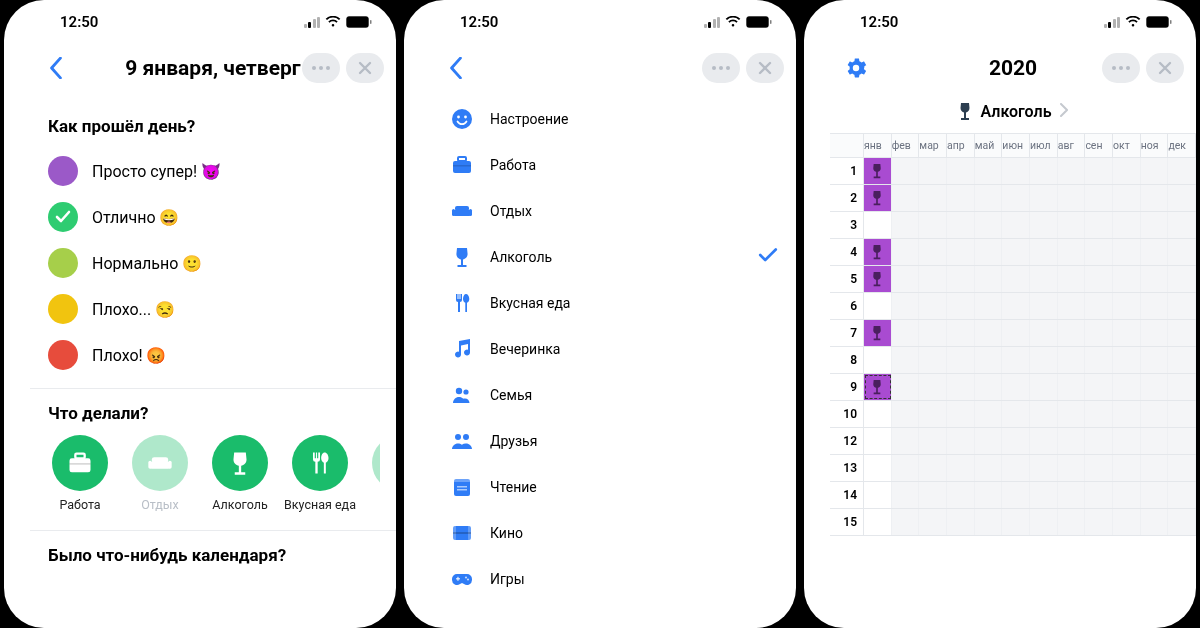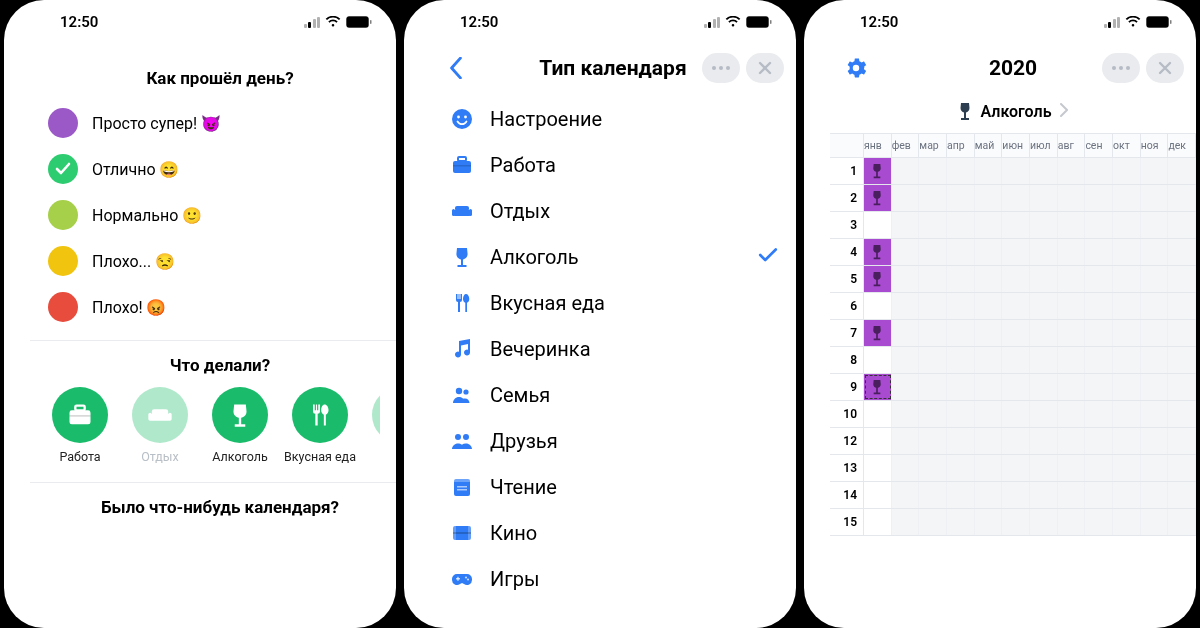--- a/index.html
+++ b/index.html
@@ -73,35 +73,35 @@
     border-radius: 15px;
     display:flex; align-items:center; justify-content:center;
     color: #b6bcc5;
     cursor: pointer;
   }
   .pill-btn svg, .pill-btn .dots { pointer-events:none; }
   .dots { display:flex; gap:3px; }
   .dots span { width:4px; height:4px; background:#b6bcc5; border-radius:50%; }
 
   .content { flex:1; overflow:hidden; padding: 10px 16px 0 16px; }
-  .section-title { font-size: 17px; font-weight: 700; margin: 14px 0 12px 14px; text-align: center; }
+  .section-title { font-size: 17px; font-weight: 700; margin: 14px 0 12px 2px; }
   .divider { height:1px; background:#e9ebee; margin: 0 -16px; }
 
   .mood-row { display:flex; align-items:center; gap:14px; padding: 8px 2px; cursor:pointer; }
   .mood-dot { width:30px; height:30px; border-radius:50%; display:flex; align-items:center; justify-content:center; }
   .mood-label { font-size:16px; }
 
   .activity-strip { display:flex; gap:12px; overflow:hidden; margin-top: 6px; }
   .activity-item { display:flex; flex-direction:column; align-items:center; gap:6px; width:68px; flex:none; cursor:pointer; }
   .activity-circle { width:56px; height:56px; border-radius:50%; display:flex; align-items:center; justify-content:center; color:#fff; }
   .activity-label { font-size:12.5px; color:#222; white-space:nowrap; }
 
   .cat-row { display:flex; align-items:center; gap:14px; padding: 9px 2px; cursor:pointer; }
   .cat-icon { width:28px; height:28px; display:flex; align-items:center; justify-content:center; color:#2f7cf6; }
-  .cat-label { font-size:20px; }
+  .cat-label { font-size:14px; }
   .cat-check { margin-left:auto; color:#2f7cf6; }
 
   .year-filter { display:flex; align-items:center; justify-content:center; gap:8px; padding: 10px 0 12px 0; font-size:16px; font-weight:600; cursor:pointer; }
   .year-filter .chev { color:#c5c9cf; }
 
   .grid-wrap { padding: 0; }
   .month-head { display:flex; border-top:1px solid #e4e7eb; border-bottom:1px solid #e4e7eb; background:#fafbfc; }
   .month-head .day-col { width:34px; flex:none; border-right:1px solid #e4e7eb; }
   .month-head .m { flex:1; text-align:left; font-size:10.5px; color:#6b7280; padding:5px 0; border-right:1px solid #e4e7eb; }
   .grid-row { display:flex; height:27px; border-bottom:1px solid #e4e7eb; }
@@ -132,20 +132,42 @@
         </span>
       <span class="battery-icon">
           <svg width="26" height="12" viewBox="0 0 26 12">
             <rect x="0.5" y="0.5" width="22" height="11" rx="2.5" stroke="#000" stroke-opacity=".4"></rect>
             <rect x="2" y="2" width="19" height="8" rx="1.3" fill="#000"></rect>
             <rect x="24" y="4" width="1.5" height="4" rx=".75" fill="#000" fill-opacity=".5"></rect>
           </svg>
         </span>
     </div>
   </div>
+  <div class="nav-bar">
+    <div class="nav-back">
+        <svg width="14" height="22" viewBox="0 0 12 20">
+          <path d="M10 1L2 10l8 9" stroke="currentColor" stroke-width="2.6" fill="none" stroke-linecap="round" stroke-linejoin="round"></path>
+        </svg>
+      </div>
+    <div class="nav-title">9 января, четверг</div>
+    <div class="nav-right">
+      <div class="pill-btn">
+          <span class="dots">
+            <span></span>
+            <span></span>
+            <span></span>
+          </span>
+        </div>
+      <div class="pill-btn">
+          <svg width="14" height="14" viewBox="0 0 14 14">
+            <path d="M2 2l10 10M12 2L2 12" stroke="currentColor" stroke-width="2.4" stroke-linecap="round"></path>
+          </svg>
+        </div>
+    </div>
+  </div>
   <div class="content">
     <div class="section-title">Как прошёл день?</div>
     <div id="moods">
         <div class="mood-row">
           <span class="mood-dot" style="background:#9b59c8"></span>
           <span class="mood-label">Просто супер! 😈</span>
         </div>
         <div class="mood-row">
           <span class="mood-dot" style="background:#2ecc71">
             <svg width="18" height="18" viewBox="0 0 18 18">
@@ -246,21 +268,20 @@
           </svg>
         </span>
     </div>
   </div>
   <div class="nav-bar">
     <div class="nav-back">
         <svg width="14" height="22" viewBox="0 0 12 20">
           <path d="M10 1L2 10l8 9" stroke="currentColor" stroke-width="2.6" fill="none" stroke-linecap="round" stroke-linejoin="round"></path>
         </svg>
       </div>
-    <div class="nav-title">Тип календаря</div>
     <div class="nav-right">
       <div class="pill-btn">
           <span class="dots">
             <span></span>
             <span></span>
             <span></span>
           </span>
         </div>
       <div class="pill-btn">
           <svg width="14" height="14" viewBox="0 0 14 14">

